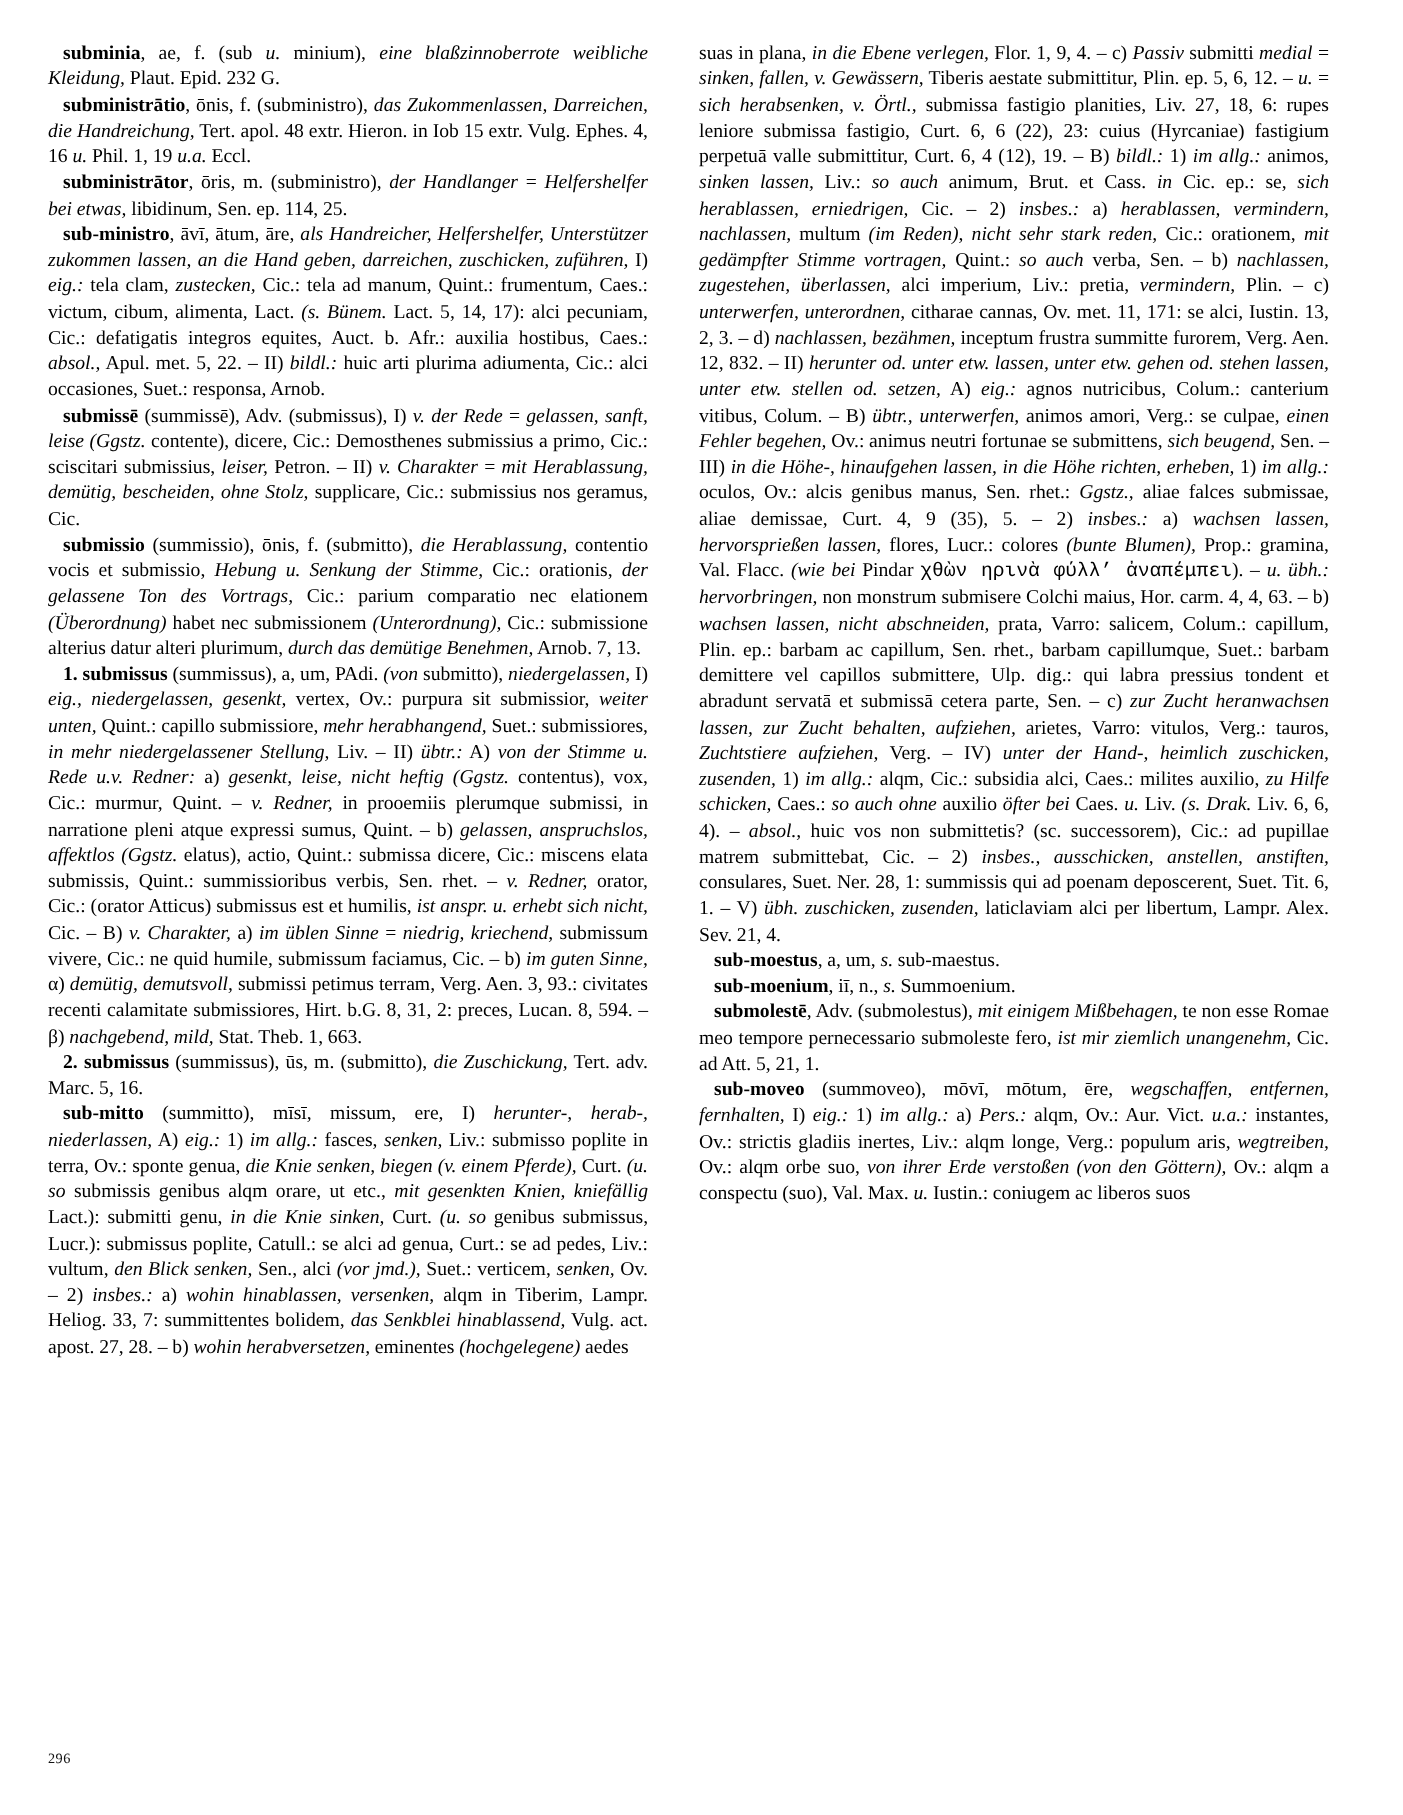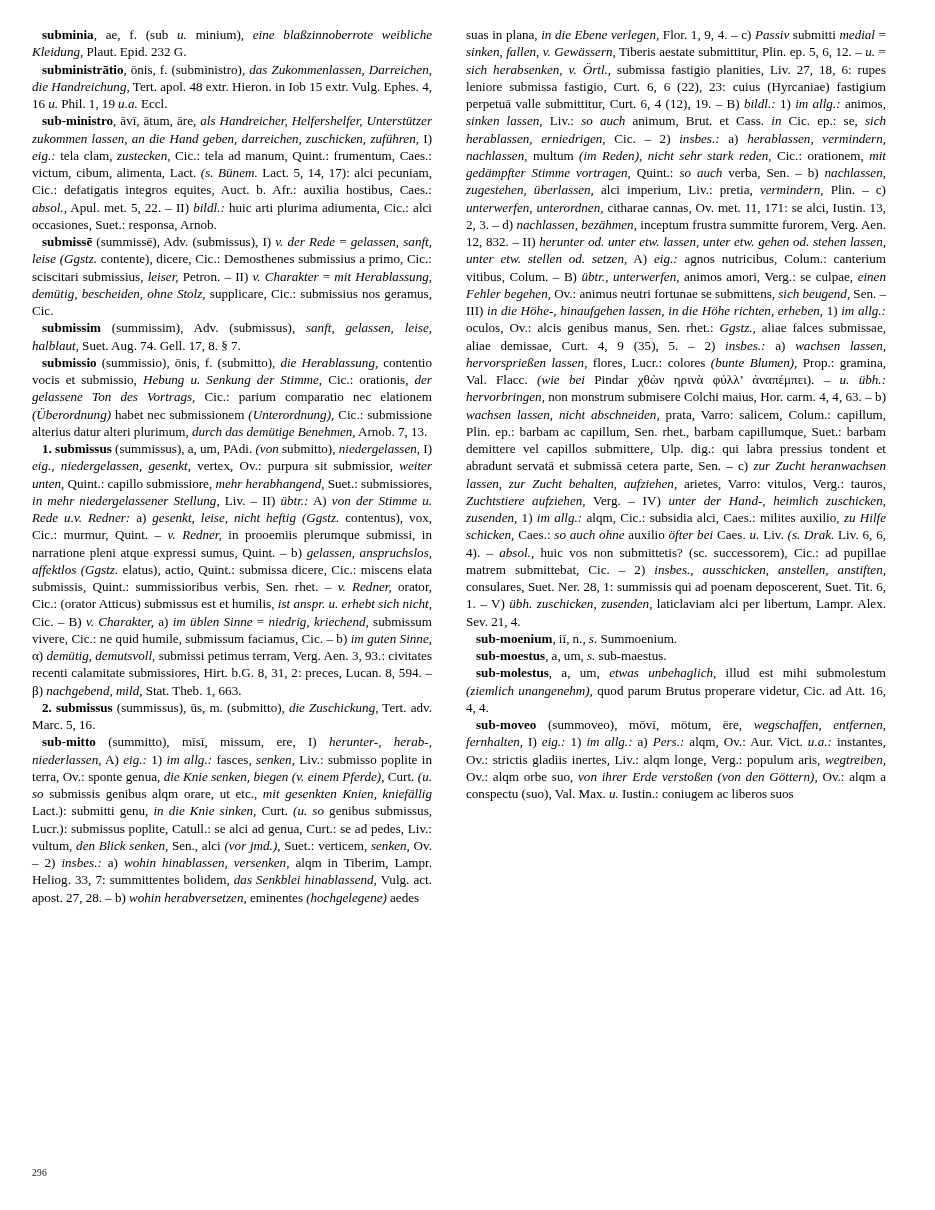--- a/index.html
+++ b/index.html
@@ -54,21 +54,21 @@
   }
   
   .g {
     font-weight: normal;
     font-style: italic;
   }
   
   .i { font-style: italic; font-weight: normal; }
 
   .greek {
-    font-family: Liberation Serif, serif;
+    font-family: Liberation Mono, monospace;
     font-style: normal;
   }
 
   .folio {
     position: absolute;
     left: 32px;
     bottom: 32px;
     font-size: 9.5px;
     font-family: "Liberation Serif", "DejaVu Serif", serif;
     color: #111;
@@ -77,33 +77,33 @@
 </style>
 </head>
 <body>
 
 <div class="page">
   <div class="columns">
 
     <div class="col col-left">
       <div class="entry"><b>subminia</b>, ae, f. (sub <span class="i">u.</span> minium), <span class="i">eine blaßzinnoberrote weibliche Kleidung,</span> Plaut. Epid. 232 G.</div>
       <div class="entry"><b>subministrātio</b>, ōnis, f. (subministro), <span class="i">das</span> <span class="g">Zukommenlassen, Darreichen,</span> <span class="i">die</span> <span class="g">Handreichung,</span> Tert. apol. 48 extr. Hieron. in Iob 15 extr. Vulg. Ephes. 4, 16 <span class="i">u.</span> Phil. 1, 19 <span class="i">u.a.</span> Eccl.</div>
+      <div class="entry"><b>subministrātor</b>, ōris, m. (subministro), <span class="i">der</span> <span class="g">Handlanger</span> = <span class="i">Helfershelfer bei etwas,</span> libidinum, Sen. ep. 114, 25.</div>
       <div class="entry"><b>sub-ministro</b>, āvī, ātum, āre, <span class="i">als Handreicher, Helfershelfer, Unterstützer</span> <span class="g">zukommen lassen, an die Hand geben, darreichen, zuschicken, zuführen,</span> I) <span class="i">eig.:</span> tela clam, <span class="i">zustecken,</span> Cic.: tela ad manum, Quint.: frumentum, Caes.: victum, cibum, alimenta, Lact. <span class="i">(s. Bünem.</span> Lact. 5, 14, 17): alci pecuniam, Cic.: defatigatis integros equites, Auct. b. Afr.: auxilia hostibus, Caes.: <span class="i">absol.,</span> Apul. met. 5, 22. – II) <span class="i">bildl.:</span> huic arti plurima adiumenta, Cic.: alci occasiones, Suet.: responsa, Arnob.</div>
       <div class="entry"><b>submissē</b> (summissē), Adv. (submissus), I) <span class="i">v. der Rede</span> = <span class="g">gelassen, sanft, leise</span> <span class="i">(Ggstz.</span> contente), dicere, Cic.: Demosthenes submissius a primo, Cic.: sciscitari submissius, <span class="i">leiser,</span> Petron. – II) <span class="i">v. Charakter</span> = <span class="g">mit Herablassung, demütig, bescheiden, ohne Stolz,</span> supplicare, Cic.: submissius nos geramus, Cic.</div>
-      <div class="entry"><b>submissim</b> (summissim), Adv. (submissus), <span class="g">sanft, gelassen, leise, halblaut,</span> Suet. Aug. 74. Gell. 17, 8. § 7.</div>
       <div class="entry"><b>submissio</b> (summissio), ōnis, f. (submitto), <span class="i">die</span> <span class="g">Herablassung,</span> contentio vocis et submissio, <span class="i">Hebung u. Senkung der Stimme,</span> Cic.: orationis, <span class="i">der gelassene Ton des Vortrags,</span> Cic.: parium comparatio nec elationem <span class="i">(Überordnung)</span> habet nec submissionem <span class="i">(Unterordnung),</span> Cic.: submissione alterius datur alteri plurimum, <span class="i">durch das demütige Benehmen,</span> Arnob. 7, 13.</div>
       <div class="entry"><b>1. submissus</b> (summissus), a, um, PAdi. <span class="i">(von</span> submitto), <span class="i">niedergelassen,</span> I) <span class="i">eig.,</span> <span class="g">niedergelassen, gesenkt,</span> vertex, Ov.: purpura sit submissior, <span class="i">weiter unten,</span> Quint.: capillo submissiore, <span class="i">mehr herabhangend,</span> Suet.: submissiores, <span class="i">in mehr niedergelassener Stellung,</span> Liv. – II) <span class="i">übtr.:</span> A) <span class="i">von der Stimme u. Rede u.v. Redner:</span> a) <span class="g">gesenkt, leise, nicht heftig</span> <span class="i">(Ggstz.</span> contentus), vox, Cic.: murmur, Quint. – <span class="i">v. Redner,</span> in prooemiis plerumque submissi, in narratione pleni atque expressi sumus, Quint. – b) <span class="g">gelassen, anspruchslos, affektlos</span> <span class="i">(Ggstz.</span> elatus), actio, Quint.: submissa dicere, Cic.: miscens elata submissis, Quint.: summissioribus verbis, Sen. rhet. – <span class="i">v. Redner,</span> orator, Cic.: (orator Atticus) submissus est et humilis, <span class="i">ist anspr. u. erhebt sich nicht,</span> Cic. – B) <span class="i">v. Charakter,</span> a) <span class="i">im üblen Sinne</span> = <span class="g">niedrig, kriechend,</span> submissum vivere, Cic.: ne quid humile, submissum faciamus, Cic. – b) <span class="i">im guten Sinne,</span> α) <span class="g">demütig, demutsvoll,</span> submissi petimus terram, Verg. Aen. 3, 93.: civitates recenti calamitate submissiores, Hirt. b.G. 8, 31, 2: preces, Lucan. 8, 594. – β) <span class="g">nachgebend, mild,</span> Stat. Theb. 1, 663.</div>
       <div class="entry"><b>2. submissus</b> (summissus), ūs, m. (submitto), <span class="i">die</span> <span class="g">Zuschickung,</span> Tert. adv. Marc. 5, 16.</div>
       <div class="entry"><b>sub-mitto</b> (summitto), mīsī, missum, ere, I) <span class="g">herunter-, herab-, niederlassen,</span> A) <span class="i">eig.:</span> 1) <span class="i">im allg.:</span> fasces, <span class="i">senken,</span> Liv.: submisso poplite in terra, Ov.: sponte genua, <span class="i">die Knie senken, biegen (v. einem Pferde),</span> Curt. <span class="i">(u. so</span> submissis genibus alqm orare, ut etc., <span class="i">mit gesenkten Knien, kniefällig</span> Lact.): submitti genu, <span class="i">in die Knie sinken,</span> Curt. <span class="i">(u. so</span> genibus submissus, Lucr.): submissus poplite, Catull.: se alci ad genua, Curt.: se ad pedes, Liv.: vultum, <span class="i">den Blick senken,</span> Sen., alci <span class="i">(vor jmd.),</span> Suet.: verticem, <span class="i">senken,</span> Ov. – 2) <span class="i">insbes.:</span> a) <span class="i">wohin</span> <span class="g">hinablassen, versenken,</span> alqm in Tiberim, Lampr. Heliog. 33, 7: summittentes bolidem, <span class="i">das Senkblei hinablassend,</span> Vulg. act. apost. 27, 28. – b) <span class="i">wohin</span> <span class="g">herabversetzen,</span> eminentes <span class="i">(hochgelegene)</span> aedes</div>
     </div>
 
     <div class="col col-right">
       <div class="entry cont">suas in plana, <span class="i">in die Ebene verlegen,</span> Flor. 1, 9, 4. – c) <span class="i">Passiv</span> submitti <span class="i">medial</span> = <span class="g">sinken, fallen,</span> <span class="i">v. Gewässern,</span> Tiberis aestate submittitur, Plin. ep. 5, 6, 12. – <span class="i">u.</span> = <span class="g">sich herabsenken,</span> <span class="i">v. Örtl.,</span> submissa fastigio planities, Liv. 27, 18, 6: rupes leniore submissa fastigio, Curt. 6, 6 (22), 23: cuius (Hyrcaniae) fastigium perpetuā valle submittitur, Curt. 6, 4 (12), 19. – B) <span class="i">bildl.:</span> 1) <span class="i">im allg.:</span> animos, <span class="i">sinken lassen,</span> Liv.: <span class="i">so auch</span> animum, Brut. et Cass. <span class="i">in</span> Cic. ep.: se, <span class="i">sich herablassen, erniedrigen,</span> Cic. – 2) <span class="i">insbes.:</span> a) <span class="g">herablassen, vermindern, nachlassen,</span> multum <span class="i">(im Reden), nicht sehr stark reden,</span> Cic.: orationem, <span class="i">mit gedämpfter Stimme vortragen,</span> Quint.: <span class="i">so auch</span> verba, Sen. – b) <span class="g">nachlassen, zugestehen, überlassen,</span> alci imperium, Liv.: pretia, <span class="i">vermindern,</span> Plin. – c) <span class="g">unterwerfen, unterordnen,</span> citharae cannas, Ov. met. 11, 171: se alci, Iustin. 13, 2, 3. – d) <span class="g">nachlassen, bezähmen,</span> inceptum frustra summitte furorem, Verg. Aen. 12, 832. – II) <span class="g">herunter</span> <span class="i">od.</span> <span class="g">unter</span> <span class="i">etw.</span> <span class="g">lassen, unter</span> <span class="i">etw.</span> <span class="g">gehen od. stehen lassen, unter</span> <span class="i">etw.</span> <span class="g">stellen</span> <span class="i">od.</span> <span class="g">setzen,</span> A) <span class="i">eig.:</span> agnos nutricibus, Colum.: canterium vitibus, Colum. – B) <span class="i">übtr.,</span> <span class="g">unterwerfen,</span> animos amori, Verg.: se culpae, <span class="i">einen Fehler begehen,</span> Ov.: animus neutri fortunae se submittens, <span class="i">sich beugend,</span> Sen. – III) <span class="g">in die Höhe-, hinaufgehen lassen, in die Höhe richten, erheben,</span> 1) <span class="i">im allg.:</span> oculos, Ov.: alcis genibus manus, Sen. rhet.: <span class="i">Ggstz.,</span> aliae falces submissae, aliae demissae, Curt. 4, 9 (35), 5. – 2) <span class="i">insbes.:</span> a) <span class="g">wachsen lassen, hervorsprießen lassen,</span> flores, Lucr.: colores <span class="i">(bunte Blumen),</span> Prop.: gramina, Val. Flacc. <span class="i">(wie bei</span> Pindar <span class="greek">χθὼν ηρινὰ φύλλ’ ἀναπέμπει</span>). – <span class="i">u. übh.: hervorbringen,</span> non monstrum submisere Colchi maius, Hor. carm. 4, 4, 63. – b) <span class="g">wachsen lassen, nicht abschneiden,</span> prata, Varro: salicem, Colum.: capillum, Plin. ep.: barbam ac capillum, Sen. rhet., barbam capillumque, Suet.: barbam demittere vel capillos submittere, Ulp. dig.: qui labra pressius tondent et abradunt servatā et submissā cetera parte, Sen. – c) <span class="g">zur Zucht heranwachsen lassen, zur Zucht behalten, aufziehen,</span> arietes, Varro: vitulos, Verg.: tauros, <span class="i">Zuchtstiere aufziehen,</span> Verg. – IV) <span class="g">unter der Hand-, heimlich zuschicken, zusenden,</span> 1) <span class="i">im allg.:</span> alqm, Cic.: subsidia alci, Caes.: milites auxilio, <span class="i">zu Hilfe schicken,</span> Caes.: <span class="i">so auch ohne</span> auxilio <span class="i">öfter bei</span> Caes. <span class="i">u.</span> Liv. <span class="i">(s. Drak.</span> Liv. 6, 6, 4). – <span class="i">absol.,</span> huic vos non submittetis? (sc. successorem), Cic.: ad pupillae matrem submittebat, Cic. – 2) <span class="i">insbes.,</span> <span class="g">ausschicken, anstellen, anstiften,</span> consulares, Suet. Ner. 28, 1: summissis qui ad poenam deposcerent, Suet. Tit. 6, 1. – V) <span class="i">übh.</span> <span class="g">zuschicken, zusenden,</span> laticlaviam alci per libertum, Lampr. Alex. Sev. 21, 4.</div>
+      <div class="entry"><b>sub-moestus</b>, a, um, <span class="i">s.</span> sub-maestus.</div>
       <div class="entry"><b>sub-moenium</b>, iī, n., <span class="i">s.</span> Summoenium.</div>
-      <div class="entry"><b>sub-moestus</b>, a, um, <span class="i">s.</span> sub-maestus.</div>
-      <div class="entry"><b>sub-molestus</b>, a, um, <span class="g">etwas unbehaglich,</span> illud est mihi submolestum <span class="i">(ziemlich unangenehm),</span> quod parum Brutus properare videtur, Cic. ad Att. 16, 4, 4.</div>
+      <div class="entry"><b>submolestē</b>, Adv. (submolestus), <span class="g">mit einigem Mißbehagen,</span> te non esse Romae meo tempore pernecessario submoleste fero, <span class="i">ist mir ziemlich unangenehm,</span> Cic. ad Att. 5, 21, 1.</div>
       <div class="entry"><b>sub-moveo</b> (summoveo), mōvī, mōtum, ēre, <span class="g">wegschaffen, entfernen, fernhalten,</span> I) <span class="i">eig.:</span> 1) <span class="i">im allg.:</span> a) <span class="i">Pers.:</span> alqm, Ov.: Aur. Vict. <span class="i">u.a.:</span> instantes, Ov.: strictis gladiis inertes, Liv.: alqm longe, Verg.: populum aris, <span class="i">wegtreiben,</span> Ov.: alqm orbe suo, <span class="i">von ihrer Erde verstoßen (von den Göttern),</span> Ov.: alqm a conspectu (suo), Val. Max. <span class="i">u.</span> Iustin.: coniugem ac liberos suos</div>
     </div>
 
   </div>
 
   <div class="folio">296</div>
 </div>
 
 </body></html>

